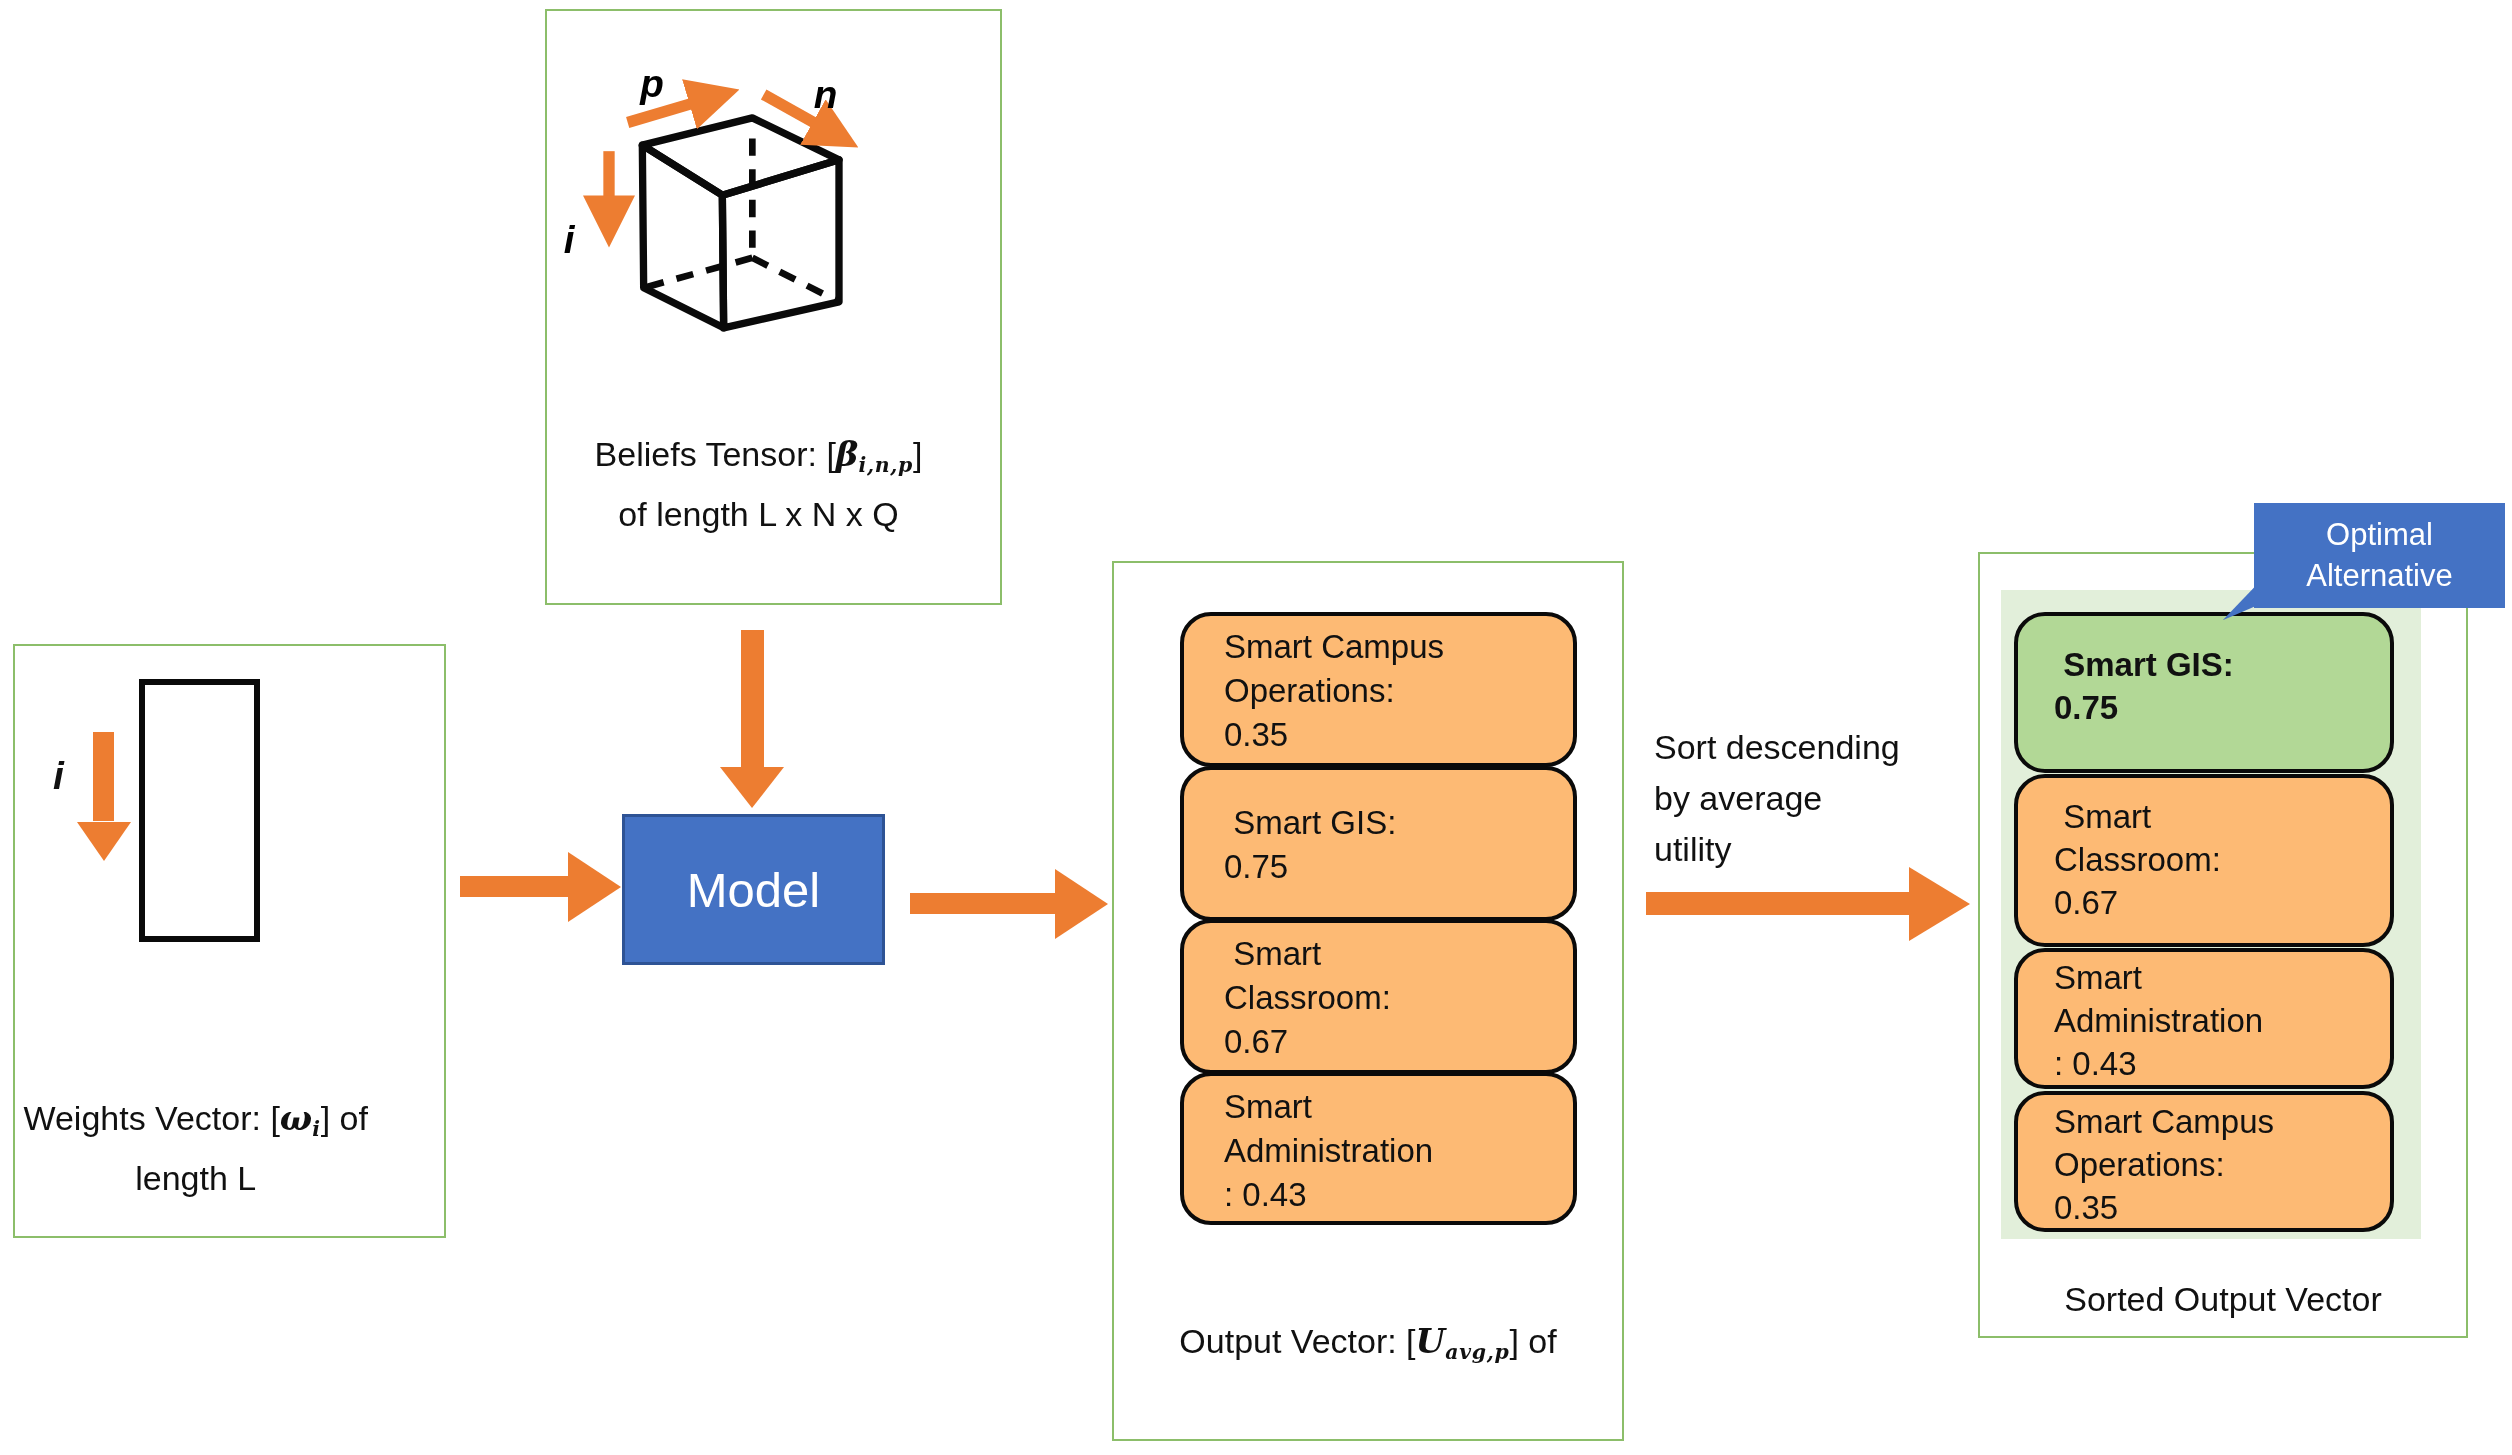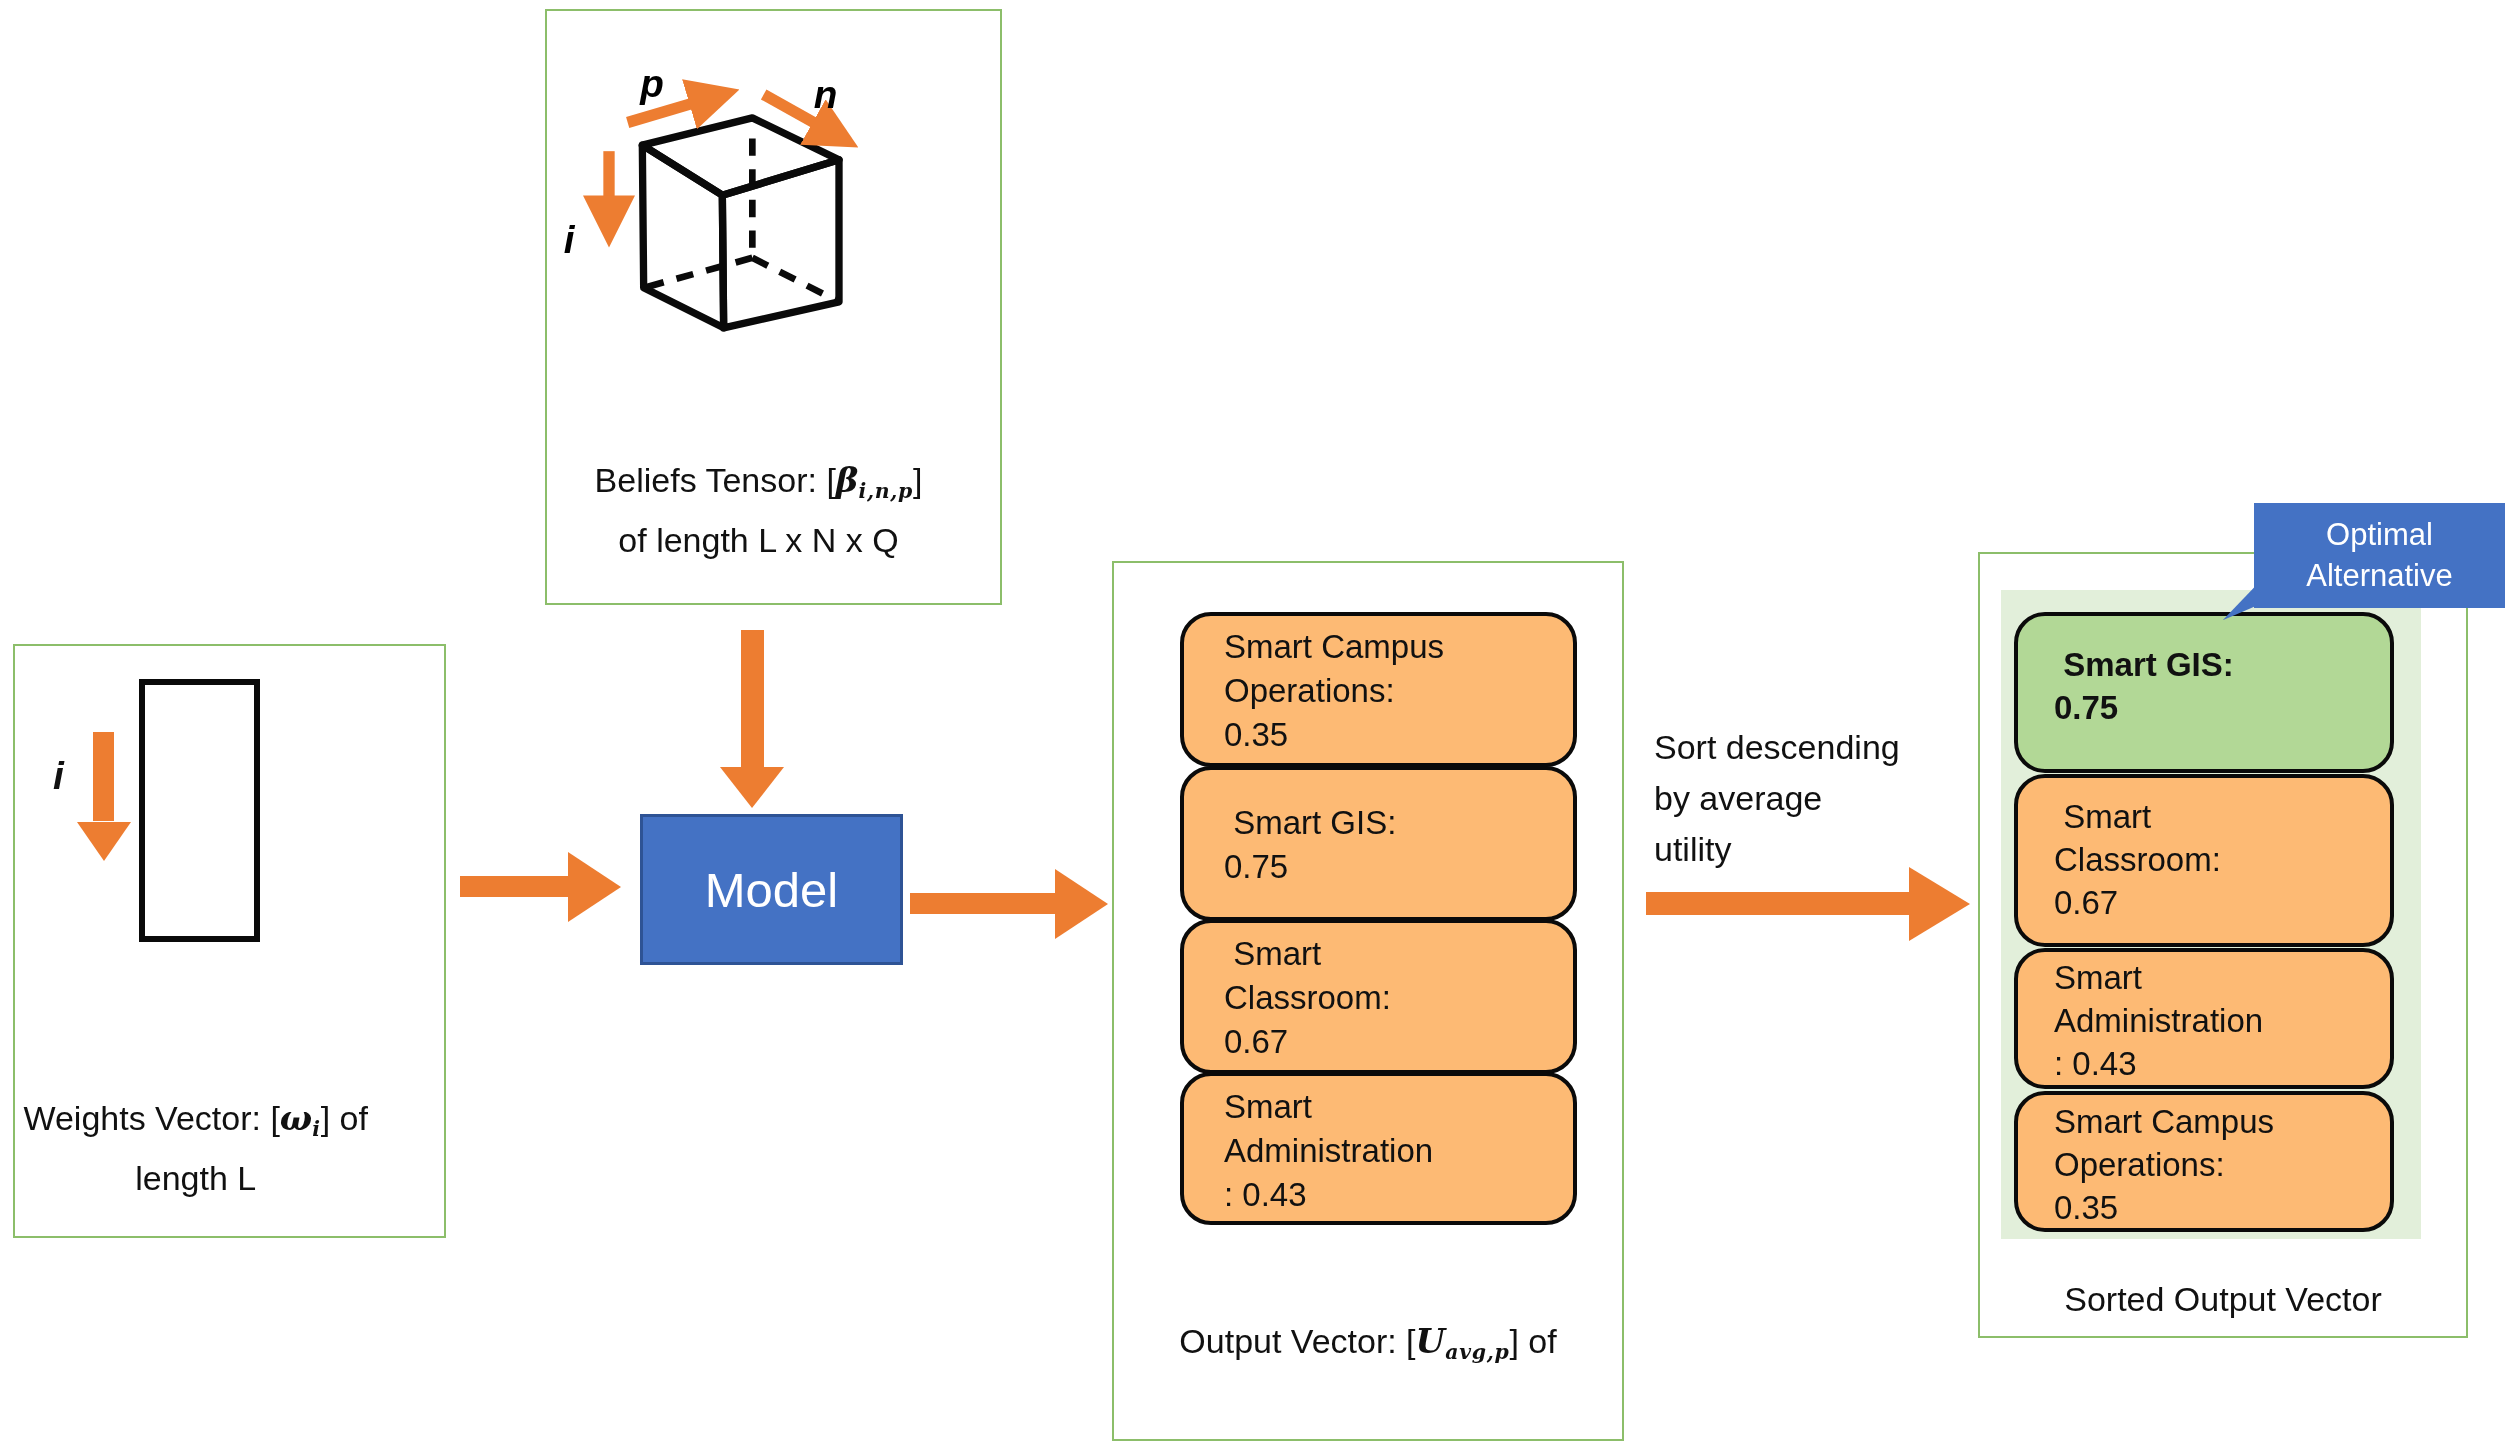--- a/index.html
+++ b/index.html
@@ -49,21 +49,21 @@
 
   <line x1="121" y1="134" x2="270" y2="90" stroke="#ED7D31" stroke-width="17" marker-end="url(#ah)"></line>
   <line x1="325" y1="92" x2="450" y2="162" stroke="#ED7D31" stroke-width="17" marker-end="url(#ah)"></line>
   <line x1="93" y1="177" x2="93" y2="302" stroke="#ED7D31" stroke-width="17" marker-end="url(#ah)"></line>
 
   <text x="140" y="96" font-size="58" font-weight="bold" font-style="italic">p</text>
   <text x="400" y="112" font-size="58" font-weight="bold" font-style="italic">n</text>
   <text x="25" y="330" font-size="58" font-weight="bold" font-style="italic">i</text>
 </svg>
 
-<div class="caption" style="left:545px;top:456px;width:427px;">
+<div class="caption" style="left:545px;top:430px;width:427px;">
   <div>
     <span>Beliefs Tensor: [</span><span class="mi">β</span><span class="msub">i,n,p</span><span>]</span>
   </div>
   <div>of length L x N x Q</div>
 </div>
 
 <div class="panel" style="left:12.7px;top:644px;width:433px;height:594px;"></div>
 
 <div class="abs" style="left:139px;top:679px;width:121px;height:263px;border:6px solid #0a0a0a;box-sizing:border-box;background:#fff;"></div>
 
@@ -78,21 +78,21 @@
   <div>length L</div>
 </div>
 
 <div class="shaft" style="left:741px;top:630px;width:23px;height:137px;"></div>
 <div class="head-down" style="left:720px;top:767px;border-width:41px 32px 0 32px;"></div>
 
 <div class="shaft" style="left:460px;top:876px;width:108px;height:21.3px;"></div>
 <div class="head-right" style="left:568px;top:852px;border-width:35px 0 35px 53px;"></div>
 
 <div class="abs" style="left:622px;top:814px;width:263px;height:151px;background:#4472C4;border:3.3px solid #2E5395;
-            box-sizing:border-box;display:flex;align-items:center;justify-content:center;margin-left:18px;">
+            box-sizing:border-box;display:flex;align-items:center;justify-content:center;">
   <span style="color:#ffffff;font-size:49px;">Model</span>
 </div>
 
 <div class="shaft" style="left:910px;top:893px;width:145px;height:21.3px;"></div>
 <div class="head-right" style="left:1055px;top:869px;border-width:35px 0 35px 53px;"></div>
 
 <div class="panel" style="left:1112px;top:561px;width:512px;height:880px;"></div>
 
 <div class="item pretext" style="left:1180px;top:612px;width:397px;height:155px;padding-top:9.3px;">Smart Campus
 Operations:

